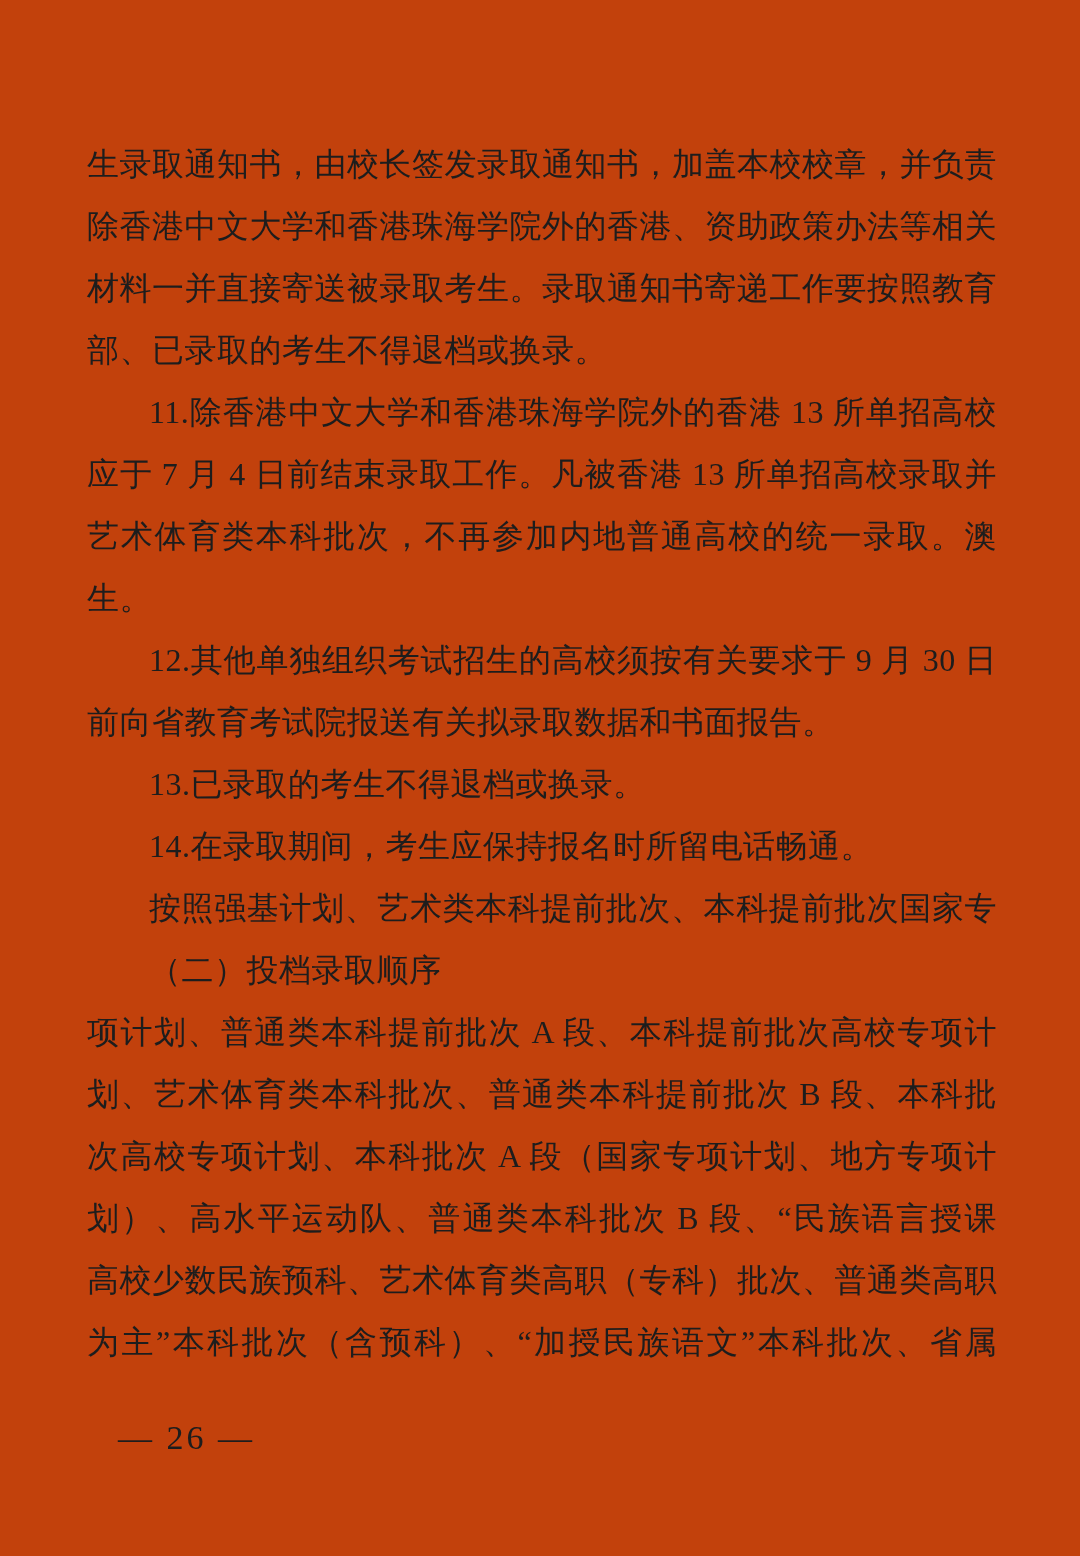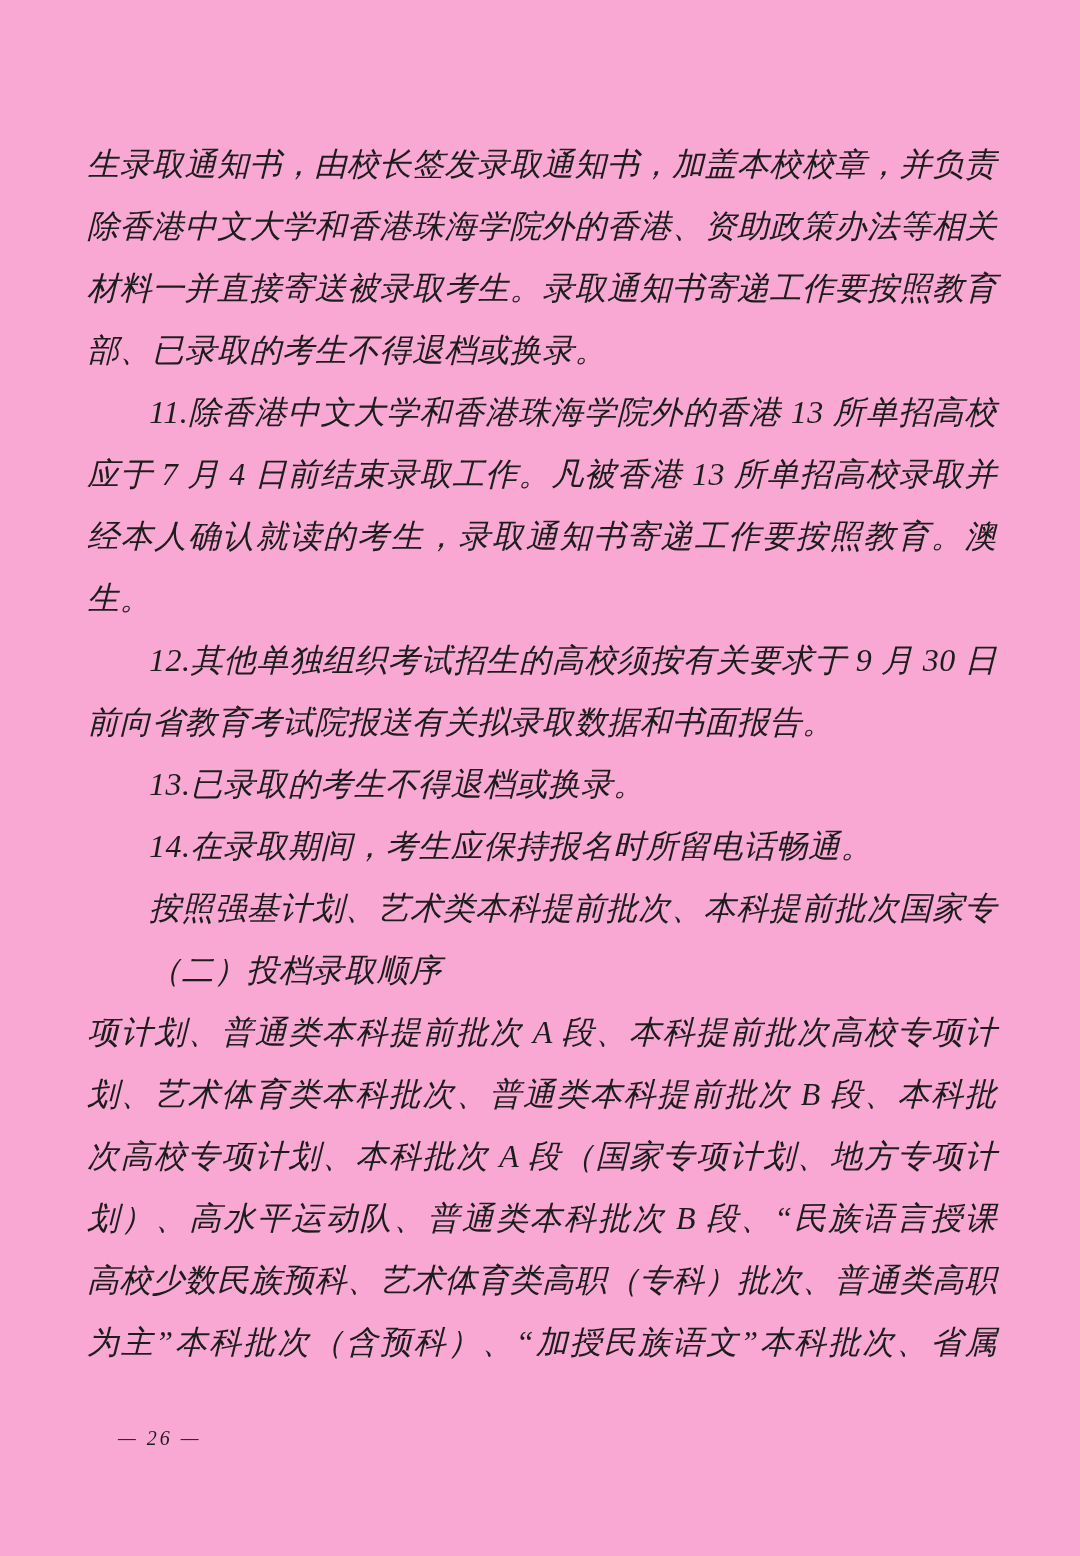--- a/index.html
+++ b/index.html
@@ -11,22 +11,21 @@
     height: 1556px;
     background: #ffffff;
     position: relative;
     overflow: hidden;
     font-family: "Liberation Serif", "DejaVu Serif", serif;
     color: #1d1d1d;
   }
   .page {
     position: absolute;
     inset: 0;
-    background: #f9a8d4;
-    font-style: italic;
+    background: #c2410c;
   }
   .text-block {
     position: absolute;
     left: 87px;
     top: 133px;
     width: 910px;
   }
   .line {
     font-size: 32px;
     line-height: 62px;
@@ -40,39 +39,39 @@
     text-align-last: justify;
   }
   
   .ind {
     text-indent: 62px;
   }
   .page-footer {
     position: absolute;
     left: 118px;
     top: 1414px;
-    font-size: 20px;
+    font-size: 34px;
     line-height: 48px;
     letter-spacing: 3px;
     color: #1d1d1d;
     white-space: nowrap;
   }
 </style>
 </head>
 <body>
 
 <div class="page">
   <main class="text-block">
     <div class="line jl">生录取通知书，由校长签发录取通知书，加盖本校校章，并负责</div>
     <div class="line jl">除香港中文大学和香港珠海学院外的香港、资助政策办法等相关</div>
     <div class="line jl">材料一并直接寄送被录取考生。录取通知书寄递工作要按照教育</div>
     <div class="line">部、已录取的考生不得退档或换录。</div>
     <div class="line ind jl">11.除香港中文大学和香港珠海学院外的香港 13 所单招高校</div>
     <div class="line jl">应于 7 月 4 日前结束录取工作。凡被香港 13 所单招高校录取并</div>
-    <div class="line jl">经本人确认就读的考生，录取通知书寄递工作要按照教育。澳</div>
+    <div class="line jl">艺术体育类本科批次，不再参加内地普通高校的统一录取。澳</div>
     <div class="line">生。</div>
     <div class="line ind jl">12.其他单独组织考试招生的高校须按有关要求于 9 月 30 日</div>
     <div class="line">前向省教育考试院报送有关拟录取数据和书面报告。</div>
     <div class="line ind">13.已录取的考生不得退档或换录。</div>
     <div class="line ind">14.在录取期间，考生应保持报名时所留电话畅通。</div>
     <div class="line ind jl">按照强基计划、艺术类本科提前批次、本科提前批次国家专</div>
     <div class="line ind">（二）投档录取顺序</div>
     <div class="line jl">项计划、普通类本科提前批次 A 段、本科提前批次高校专项计</div>
     <div class="line jl">划、艺术体育类本科批次、普通类本科提前批次 B 段、本科批</div>
     <div class="line jl">次高校专项计划、本科批次 A 段（国家专项计划、地方专项计</div>

